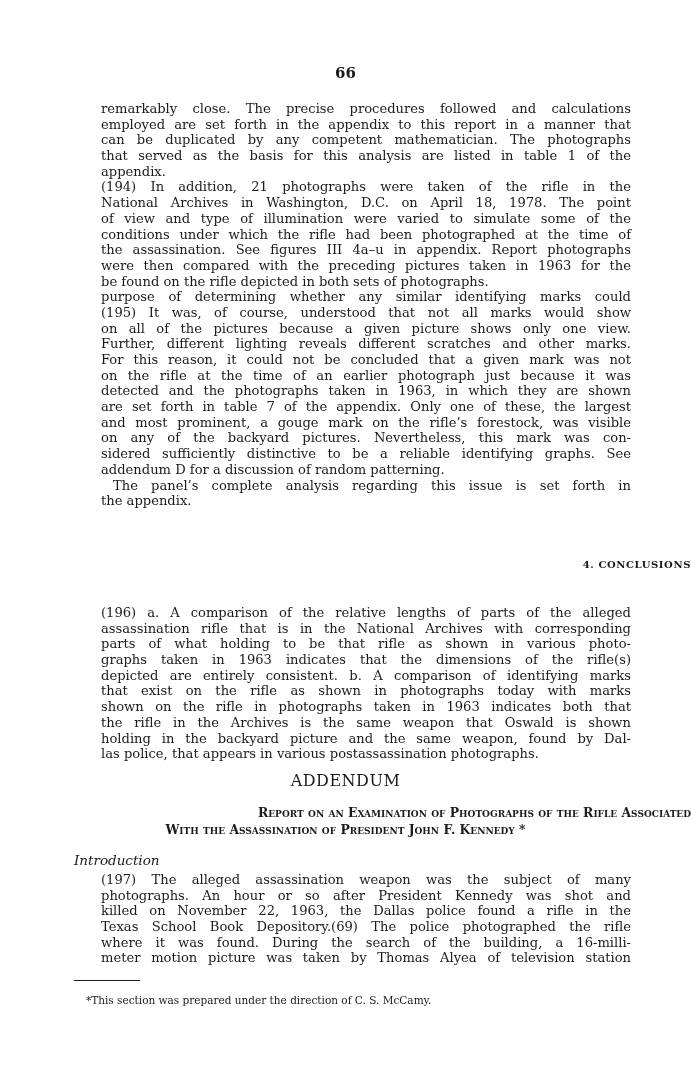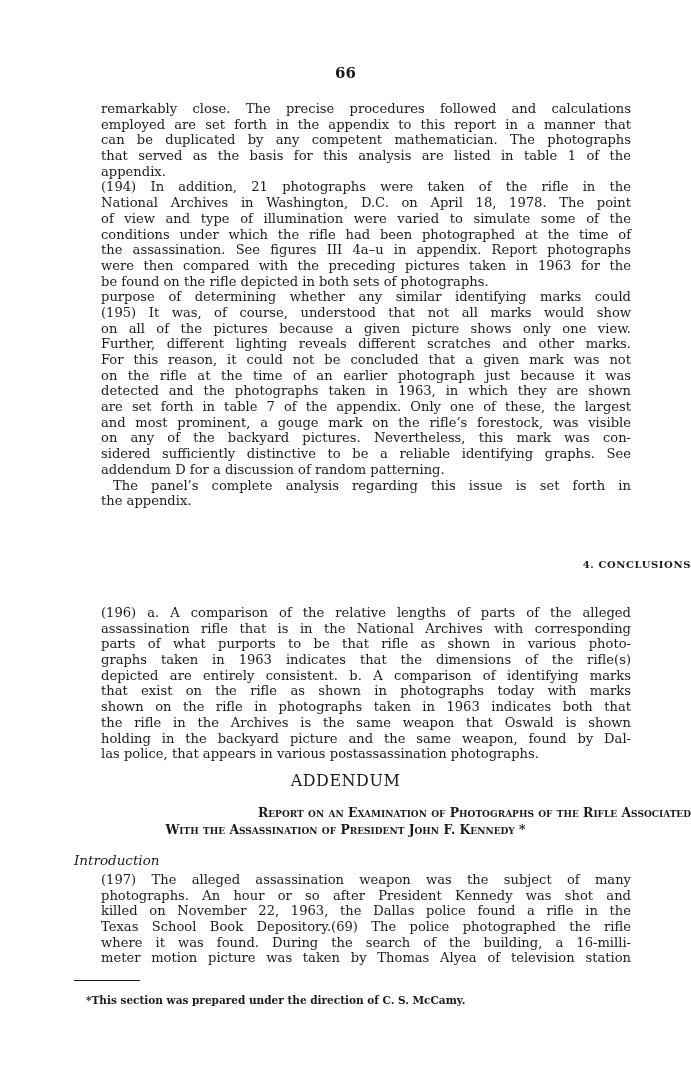--- a/index.html
+++ b/index.html
@@ -14,21 +14,21 @@
   .line.last { text-align-last:left; }
   .line.indent { padding-left:12px; box-sizing:border-box; }
   .sechead { position:absolute; left:0; width:691px; text-align:right;
              font-size:10px; letter-spacing:0.6px; font-weight:bold; }
   .addendum { position:absolute; left:0; width:691px; text-align:center;
               font-size:16px; letter-spacing:0.5px; }
   .reptitle { position:absolute; left:0; width:691px; text-align:center;
               font-size:12.4px; font-variant:small-caps; line-height:17px; font-weight:bold; }
   .intro { position:absolute; left:74px; font-style:italic; font-size:13.5px; }
   .rule { position:absolute; left:74px; width:66px; height:0; border-top:1.5px solid #1a1a1a; }
-  .footnote { position:absolute; left:86px; font-size:10.5px; font-weight:bold;text-align:right; }
+  .footnote { position:absolute; left:86px; font-size:10.5px; font-weight:normal;text-align:right; }
 </style>
 </head>
 <body>
 
 <div class="page">
   <div class="pnum">66</div>
 
   <div class="col" id="block1" style="top:93px;">
       <span class="line">remarkably close. The precise procedures followed and calculations</span>
       <span class="line">employed are set forth in the appendix to this report in a manner that</span>
@@ -56,21 +56,21 @@
       <span class="line last">addendum D for a discussion of random patterning.</span>
       <span class="line indent">The panel’s complete analysis regarding this issue is set forth in</span>
       <span class="line last">the appendix.</span>
     </div>
 
   <div class="sechead" style="top:551px;">4. CONCLUSIONS</div>
 
   <div class="col" id="block2" style="top:597px;">
       <span class="line">(196)   a. A comparison of the relative lengths of parts of the alleged</span>
       <span class="line">assassination rifle that is in the National Archives with corresponding</span>
-      <span class="line">parts of what purports to be that rifle as shown in various photo-</span>
+      <span class="line">parts of what holding to be that rifle as shown in various photo-</span>
       <span class="line">graphs taken in 1963 indicates that the dimensions of the rifle(s)</span>
       <span class="line">depicted are entirely consistent. b. A comparison of identifying marks</span>
       <span class="line">that exist on the rifle as shown in photographs today with marks</span>
       <span class="line">shown on the rifle in photographs taken in 1963 indicates both that</span>
       <span class="line">the rifle in the Archives is the same weapon that Oswald is shown</span>
       <span class="line">holding in the backyard picture and the same weapon, found by Dal-</span>
       <span class="line last">las police, that appears in various postassassination photographs.</span>
     </div>
 
   <div class="addendum" style="top:763px;">ADDENDUM</div>

